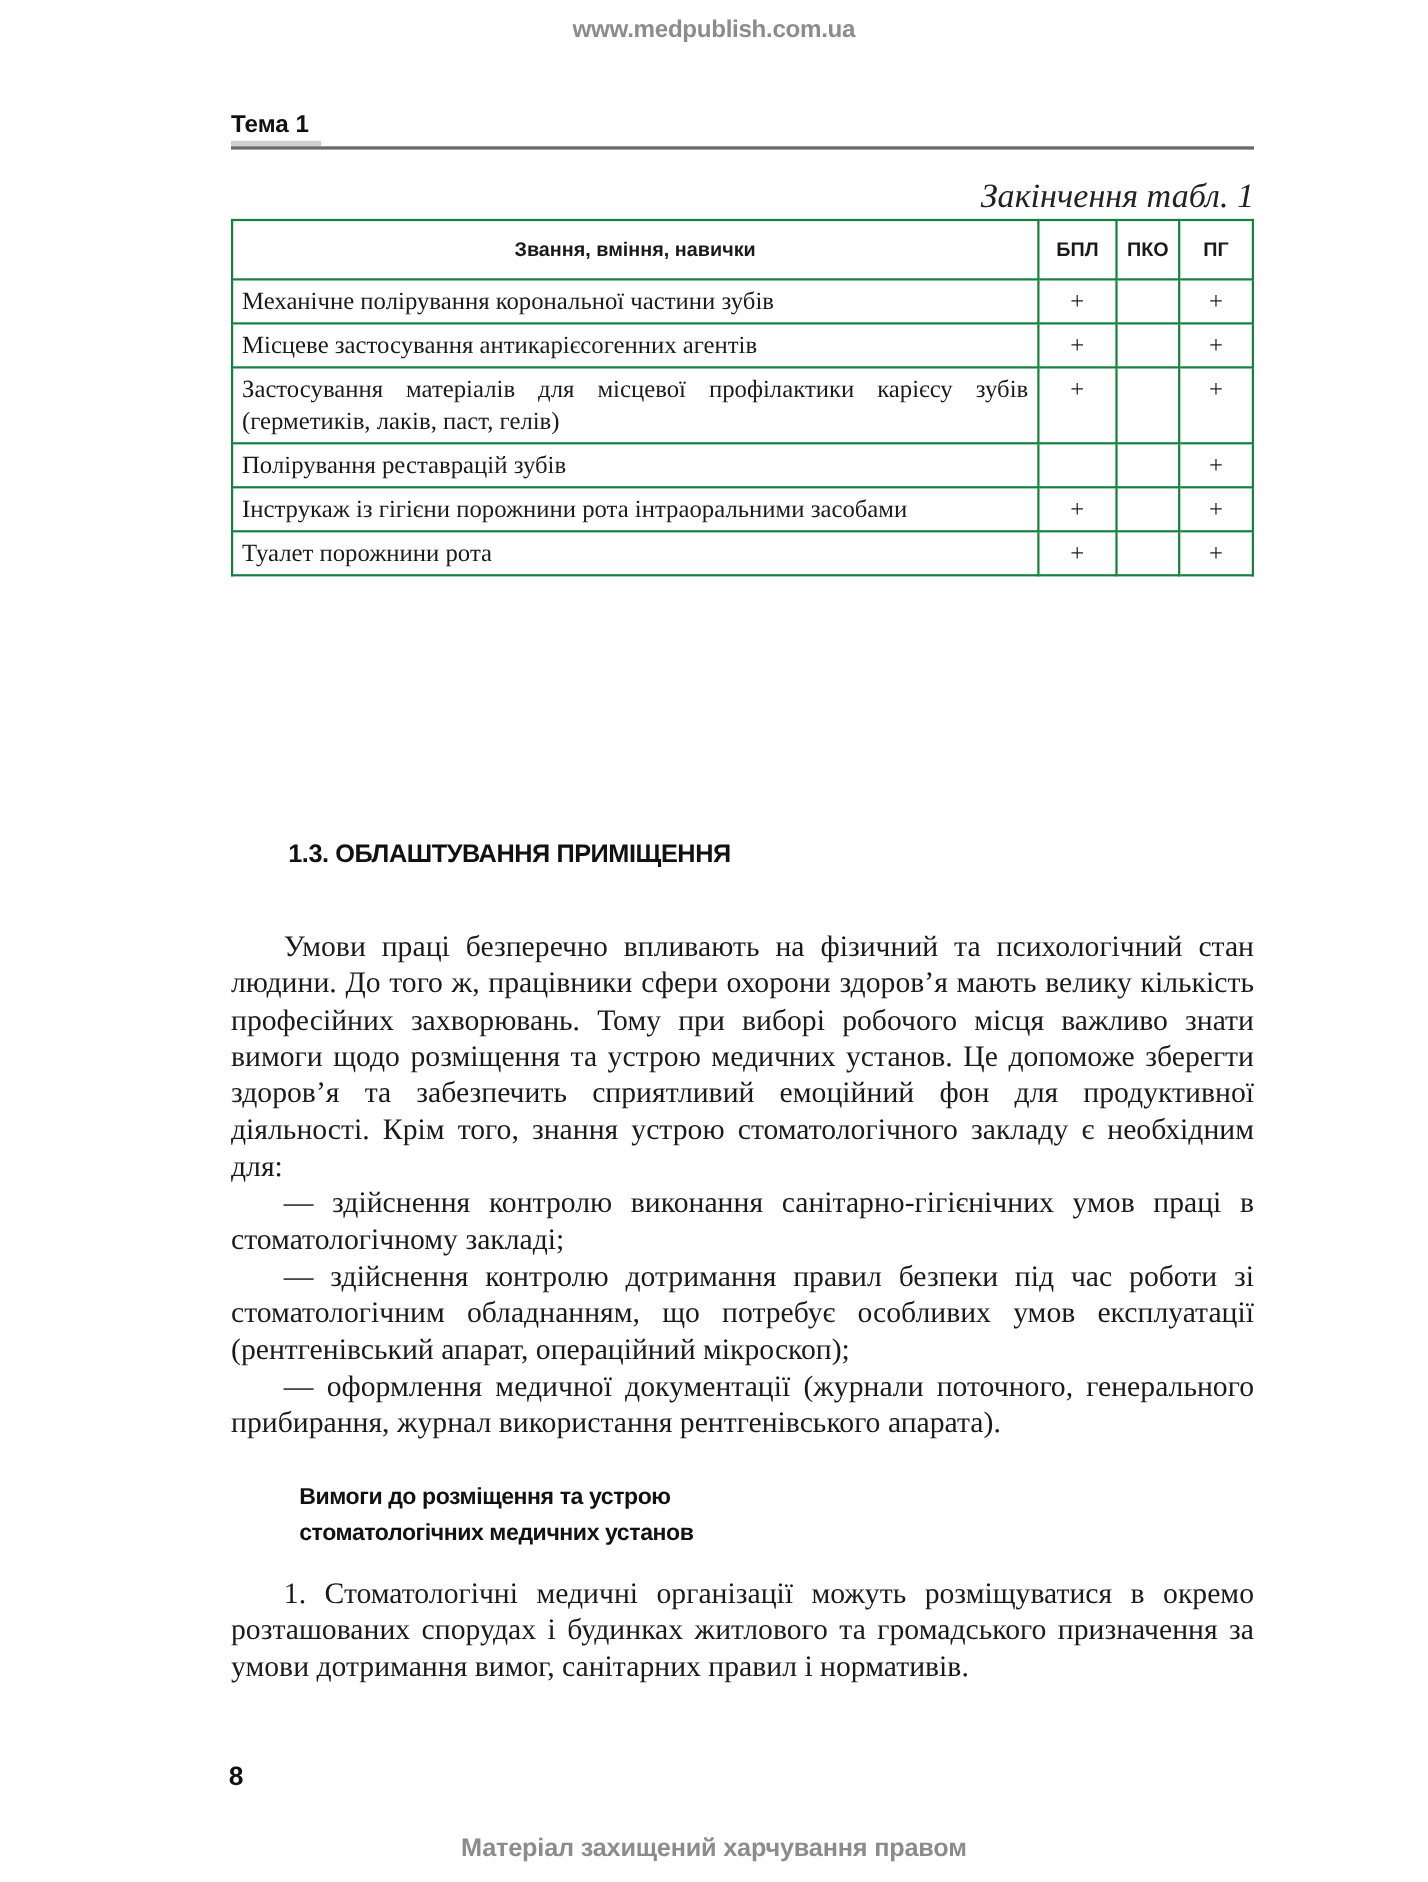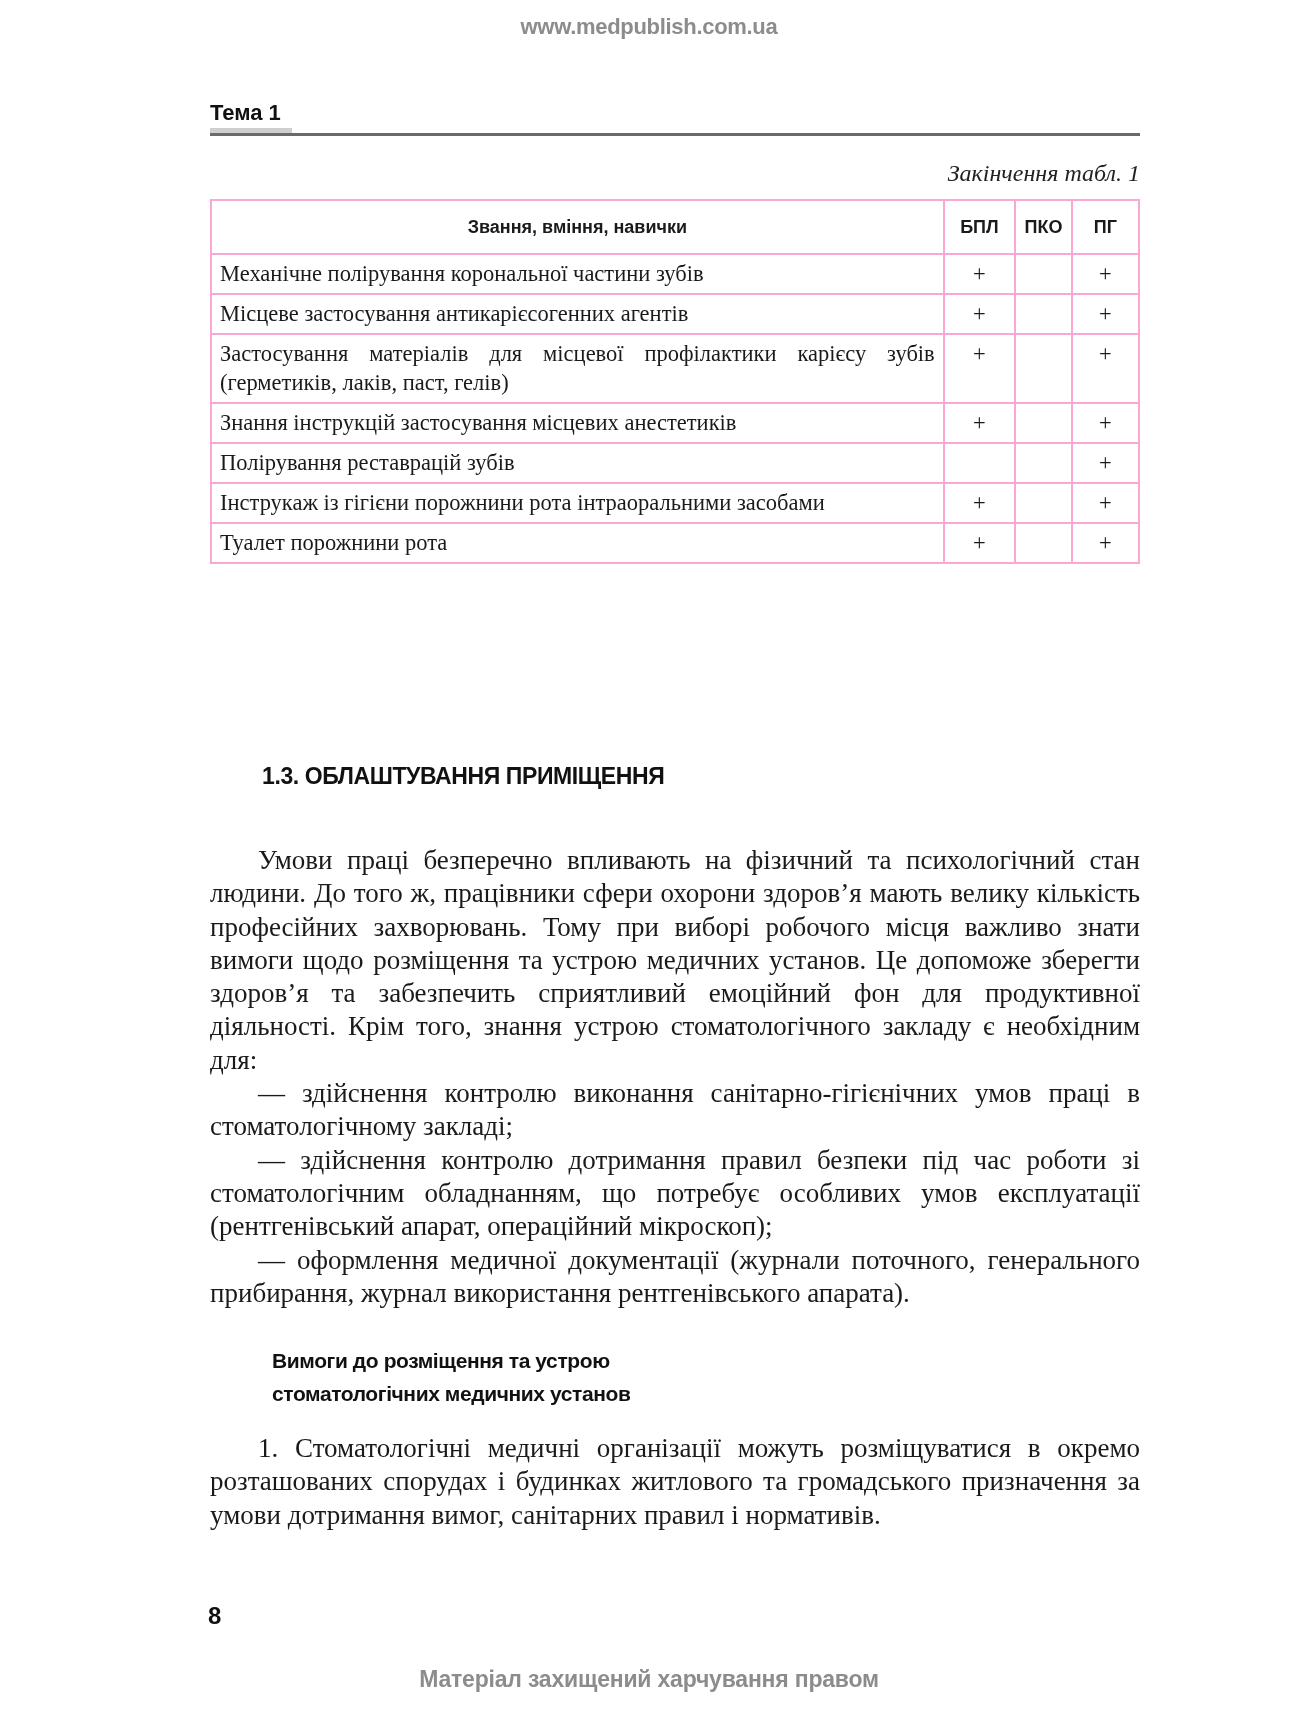--- a/index.html
+++ b/index.html
@@ -13,28 +13,28 @@
     position: absolute; top: 100px; left: 210px; width: 930px;
   }
   .running-head .title {
     font-family: "Liberation Sans", sans-serif; font-weight: bold; font-size: 22px; color: #111;
     display: inline-block; padding-bottom: 2px;
   }
   .running-head .accent { position: absolute; left: 0; top: 28px; width: 82px; height: 5px; background: #cfcfcf; }
   .running-head .rule { position: absolute; left: 0; top: 33px; width: 930px; height: 3px; background: #6a6a6a; }
   .table-caption {
     position: absolute; top: 160px; right: 158px;
-    font-family: "Liberation Serif", serif; font-style: italic; font-size: 24px; color: #222;
+    font-family: "Liberation Serif", serif; font-style: italic; font-size: 31px; color: #222;
   }
   table.skills {
     position: absolute; top: 199px; left: 210px; width: 930px;
     border-collapse: collapse;
     font-family: "Liberation Serif", serif; font-size: 22.5px; color: #1a1a1a;
   }
-  table.skills th, table.skills td { border: 2px solid #f9a8d4; }
+  table.skills th, table.skills td { border: 2px solid #15803d; }
   table.skills th {
     font-family: "Liberation Sans", sans-serif; font-weight: bold; font-size: 18px;
     height: 52px; text-align: center; vertical-align: middle; padding: 0;
   }
   table.skills td { padding: 4px 8px 5px 8px; vertical-align: top; line-height: 29px; }
   table.skills td.skill-cell { width: 680px; text-align: justify; }
   table.skills td.mark { width: 66px; text-align: center; padding-left: 0; padding-right: 0; }
   table.skills td.mark.pko { width: 52px; }
   table.skills td.mark.pg { width: 62px; }
   table.skills .col-bpl { width: 66px; }
@@ -109,26 +109,20 @@
       <td class="mark pko"></td>
       <td class="mark pg">+</td>
     </tr>
     <tr>
       <td class="skill-cell">Застосування матеріалів для місцевої профілактики карієсу зубів (герметиків, лаків, паст, гелів)</td>
       <td class="mark">+</td>
       <td class="mark pko"></td>
       <td class="mark pg">+</td>
     </tr>
     <tr>
-      <td class="skill-cell">Знання інструкцій застосування місцевих анестетиків</td>
-      <td class="mark">+</td>
-      <td class="mark pko"></td>
-      <td class="mark pg">+</td>
-    </tr>
-    <tr>
       <td class="skill-cell">Полірування реставрацій зубів</td>
       <td class="mark"></td>
       <td class="mark pko"></td>
       <td class="mark pg">+</td>
     </tr>
     <tr>
       <td class="skill-cell">Інструкаж із гігієни порожнини рота інтраоральними засобами</td>
       <td class="mark">+</td>
       <td class="mark pko"></td>
       <td class="mark pg">+</td>

